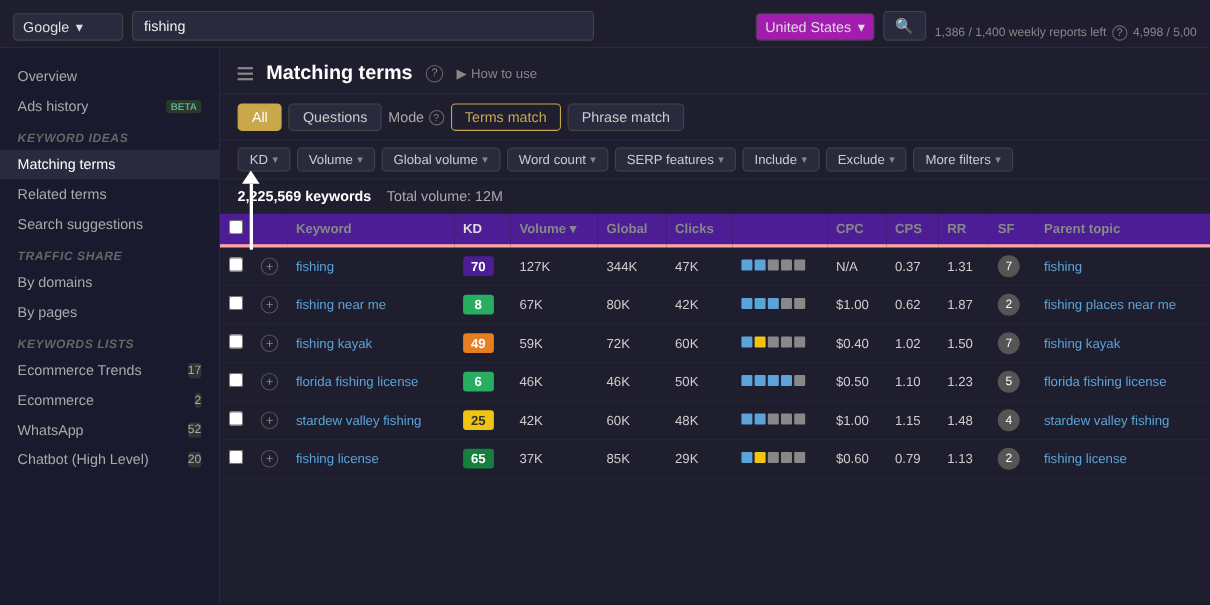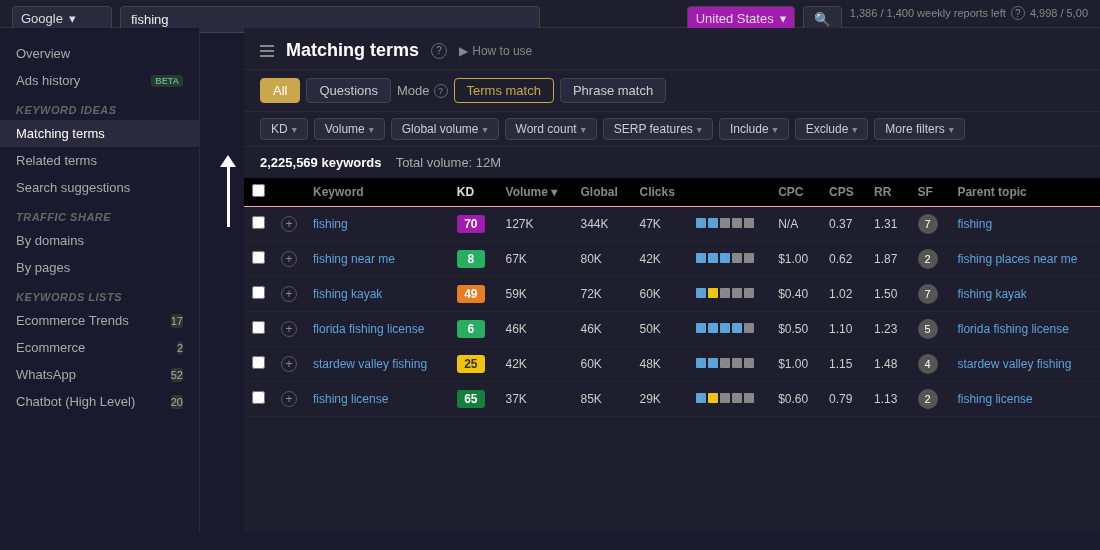--- a/index.html
+++ b/index.html
@@ -9,26 +9,26 @@
       color: #ccc;
       font-size: 13px;
       width: 1100px;
       height: 550px;
       overflow: hidden;
     }
 
     
     .topbar {
       display: flex;
-      align-items: flex-start;
+      align-items: flex-end;
       background: #1e1e2e;
       border-bottom: 1px solid #333;
       padding: 6px 12px;
       gap: 8px;
-      height: 28px;
+      height: 44px;
     }
     .search-engine-select {
       display: flex;
       align-items: center;
       background: #2a2a3e;
       border: 1px solid #444;
       border-radius: 4px;
       padding: 4px 8px;
       cursor: pointer;
       gap: 6px;
@@ -68,21 +68,20 @@
     .reports-info {
       font-size: 11px;
       color: #888;
       white-space: nowrap;
     }
 
     
     .layout {
       display: flex;
       height: calc(550px - 46px);
-      gap: 44px;
     }
 
     
     .sidebar {
       width: 200px;
       background: #1a1a2e;
       border-right: 1px solid #2a2a3e;
       padding: 12px 0;
       overflow-y: auto;
       flex-shrink: 0;
@@ -236,26 +235,26 @@
     .table-container {
       flex: 1;
       overflow-y: auto;
     }
     table {
       width: 100%;
       border-collapse: collapse;
     }
     thead th {
       padding: 6px 8px;
-      background: #000000;
+      background: #4c1d95;
       color: #888;
       font-size: 12px;
       font-weight: 600;
       text-align: left;
-      border-bottom: 1px solid #fca5a5;
+      border-bottom: 3px solid #fca5a5;
       white-space: nowrap;
     }
     thead th.sort-active { color: #ddd; }
     tbody tr {
       border-bottom: 1px solid #252535;
     }
     tbody td {
       padding: 7px 8px;
       font-size: 12px;
       color: #ccc;
@@ -266,21 +265,21 @@
     .kd-badge {
       display: inline-block;
       width: 28px;
       text-align: center;
       padding: 2px 4px;
       border-radius: 3px;
       font-size: 12px;
       font-weight: bold;
       color: #fff;
     }
-    .kd-70 { background: #a21caf; }
+    .kd-70 { background: #4c1d95; }
     .kd-8  { background: #27ae60; }
     .kd-49 { background: #e67e22; }
     .kd-6  { background: #27ae60; }
     .kd-25 { background: #f1c40f; color: #333; }
     .kd-65 { background: #15803d; }
 
     .sf-badge {
       display: inline-flex;
       align-items: center;
       justify-content: center;

